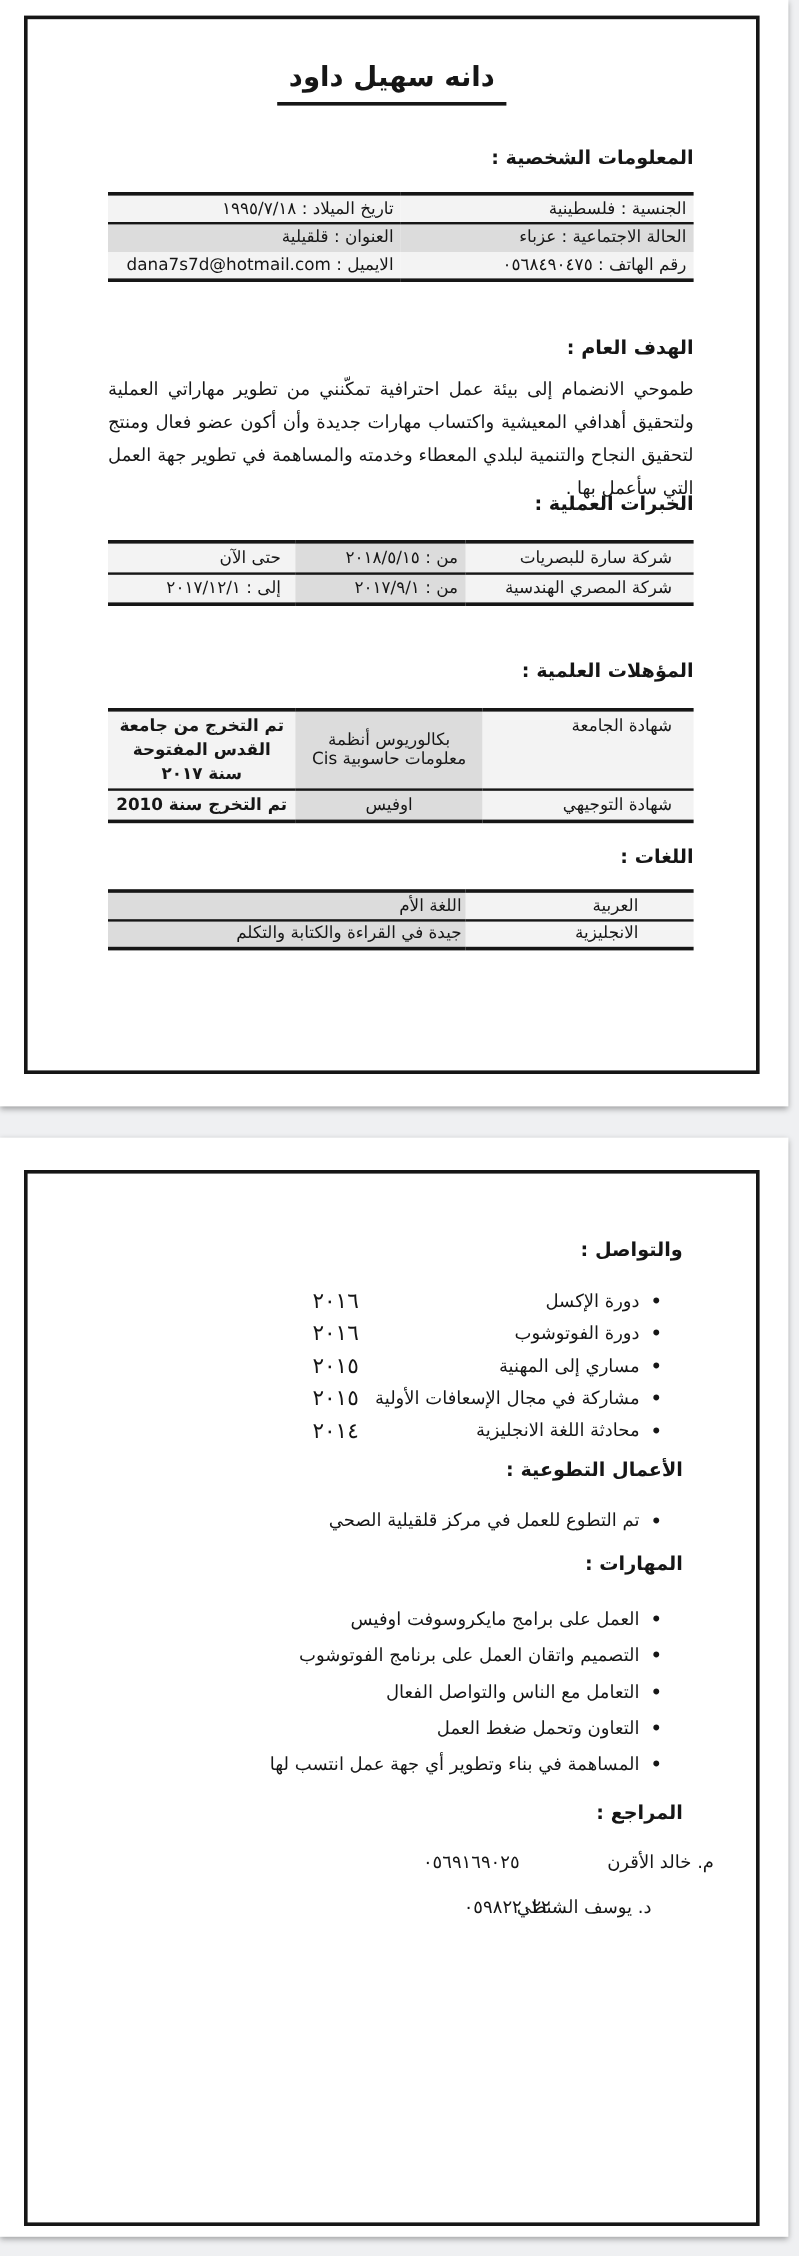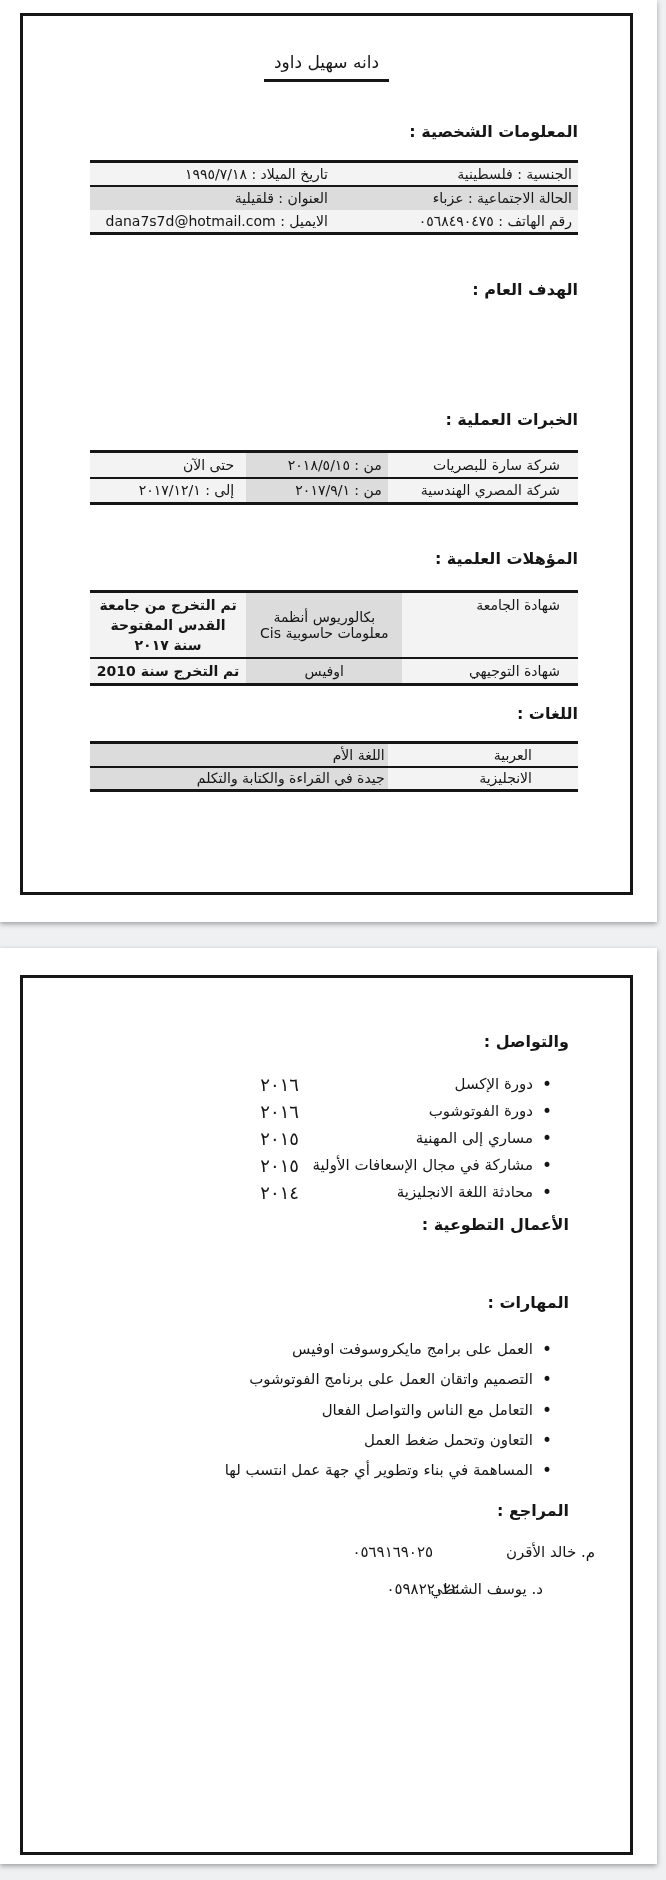--- a/index.html
+++ b/index.html
@@ -20,21 +20,21 @@
   #page2 { top:948px; height:916px; }
   .frame {
     position:absolute; left:20px; width:613px;
     border:3px solid var(--ink,#161616);
   }
   #page1 .frame { top:13px; height:882px; }
   #page2 .frame { top:27px; height:880px; }
 
   .title-wrap { position:absolute; top:52px; left:20px; width:613px; text-align:center; direction:rtl; }
   .cv-title {
-    display:inline-block; font-size:17px; font-weight:normal;
+    display:inline-block; font-size:23px; font-weight:bold;
     border-bottom:3px solid var(--ink,#161616); padding:0 10px 7px;
   }
   .h {
     position:absolute; direction:rtl; font-weight:bold; font-size:16px;
     white-space:nowrap;
   }
   .p1h { right:79px; }
   .p2h { right:88px; }
 
   .para {
@@ -112,20 +112,21 @@
       <td class="bg-d">العنوان : قلقيلية</td>
     </tr>
     <tr>
       <td class="bg-l">رقم الهاتف : ٠٥٦٨٤٩٠٤٧٥</td>
       <td class="bg-l">الايميل : dana7s7d@hotmail.com</td>
     </tr>
   </tbody>
     </table>
 
   <div class="h p1h" style="top:280px">الهدف العام :</div>
+  <div class="para">طموحي الانضمام إلى بيئة عمل احترافية تمكّنني من تطوير مهاراتي العملية ولتحقيق أهدافي المعيشية واكتساب مهارات جديدة وأن أكون عضو فعال ومنتج لتحقيق النجاح والتنمية لبلدي المعطاء وخدمته والمساهمة في تطوير جهة العمل التي سأعمل بها .</div>
 
   <div class="h p1h" style="top:410px">الخبرات العملية  :</div>
 
   <table class="cvt" id="experience">
     <tbody>
         <tr class="sep">
       <td class="c-company bg-l">شركة سارة للبصريات</td>
       <td class="c-from bg-d">من : ٢٠١٨/٥/١٥</td>
       <td class="c-to bg-l">حتى الآن</td>
     </tr>
@@ -190,20 +191,23 @@
   <div class="li" style="top:207px">
     <span class="bullet">•</span><span>مشاركة في مجال  الإسعافات الأولية</span>
     <span class="year">٢٠١٥</span>
   </div>
   <div class="li" style="top:234px">
     <span class="bullet">•</span><span>محادثة اللغة الانجليزية</span>
     <span class="year">٢٠١٤</span>
   </div>
 
   <div class="h p2h" style="top:267px">الأعمال التطوعية :</div>
+  <div class="li" style="top:309px">
+    <span class="bullet">•</span><span>تم التطوع للعمل في مركز قلقيلية الصحي</span>
+  </div>
 
   <div class="h p2h" style="top:345px">المهارات :</div>
   <div class="li" style="top:391px">
     <span class="bullet">•</span><span>العمل على برامج مايكروسوفت اوفيس</span>
   </div>
   <div class="li" style="top:421px">
     <span class="bullet">•</span><span>التصميم واتقان العمل على برنامج الفوتوشوب</span>
   </div>
   <div class="li" style="top:452px">
     <span class="bullet">•</span><span>التعامل مع الناس والتواصل الفعال</span>

